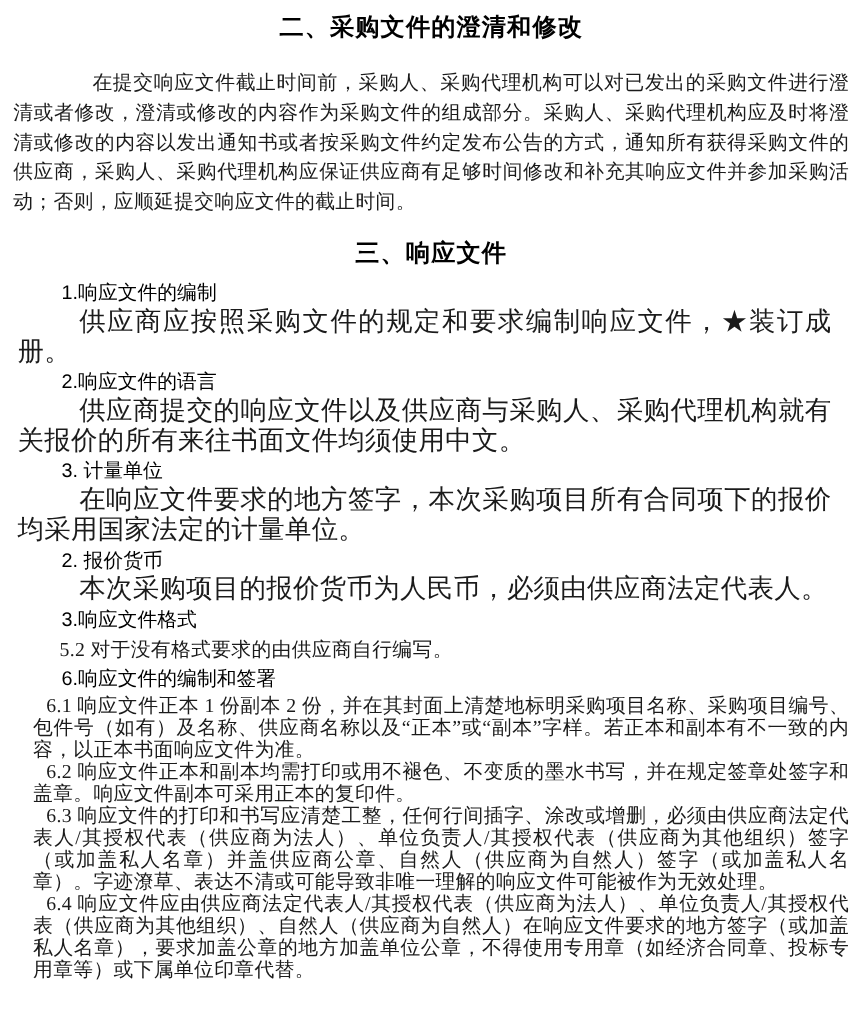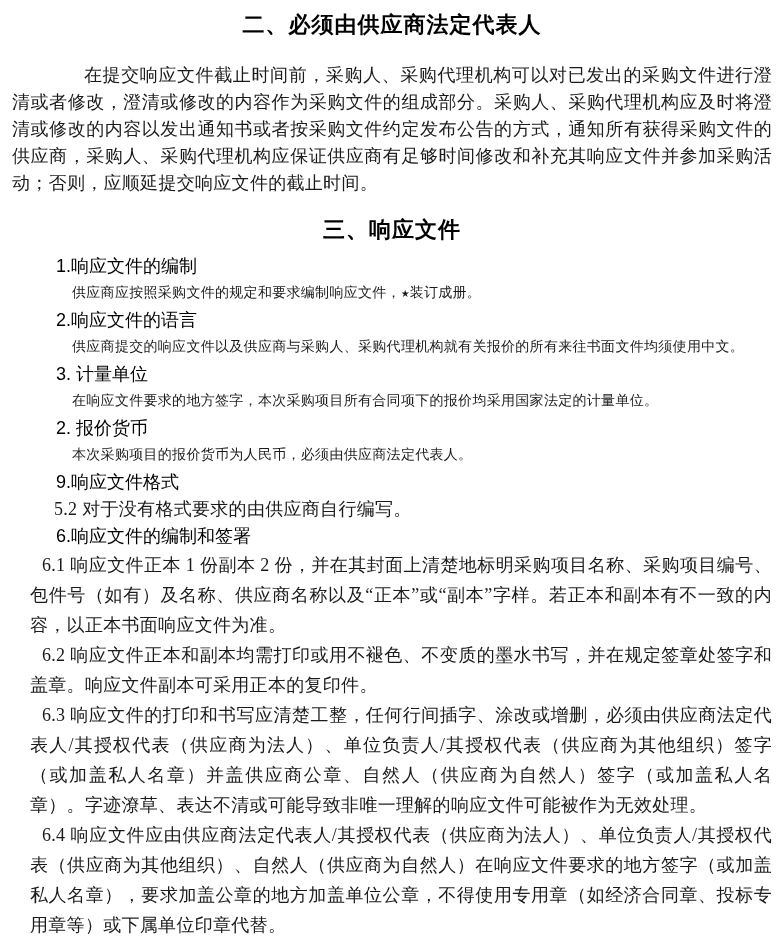--- a/index.html
+++ b/index.html
@@ -45,71 +45,70 @@
 
   .clause-heading {
     font-family: "Liberation Sans", "DejaVu Sans", sans-serif;
     font-weight: 400;
     font-size: 18px;
     line-height: 27px;
     color: #000000;
     margin: 0 0 0 44px;
   }
   .clause-body {
-    font-size: 14px;
+    font-size: 24px;
     line-height: 27px;
     text-align: justify;
     margin: 0 16px 0 4px;
     text-indent: 56px;
     letter-spacing: 0.3px;
-    font-family: Liberation Mono, monospace;
   }
   .subclause {
     font-size: 18px;
-    line-height: 30px;
+    line-height: 20px;
     text-align: justify;
     margin: 0 0 0 18px;
     text-indent: 12px;
     letter-spacing: 0.3px;
   }
   .subclause-short {
     font-size: 18px;
     line-height: 27px;
     margin: 0 0 0 30px;
     text-indent: 12px;
     letter-spacing: 0.3px;
   }
   p { padding: 0; }
 </style>
 </head>
 <body>
 
 <div class="page">
 
-  <div class="doc-title title-clarification">二、必须由供应商法定代表人</div>
+  <div class="doc-title title-clarification">二、采购文件的澄清和修改</div>
 
   <p class="intro-paragraph">在提交响应文件截止时间前，采购人、采购代理机构可以对已发出的采购文件进行澄清或者修改，澄清或修改的内容作为采购文件的组成部分。采购人、采购代理机构应及时将澄清或修改的内容以发出通知书或者按采购文件约定发布公告的方式，通知所有获得采购文件的供应商，采购人、采购代理机构应保证供应商有足够时间修改和补充其响应文件并参加采购活动；否则，应顺延提交响应文件的截止时间。</p>
 
   <div class="doc-title title-response">三、响应文件</div>
 
   <div class="clauses">
 
     <div class="clause-heading">1.响应文件的编制</div>
     <p class="clause-body">供应商应按照采购文件的规定和要求编制响应文件，★装订成册。</p>
 
     <div class="clause-heading">2.响应文件的语言</div>
     <p class="clause-body">供应商提交的响应文件以及供应商与采购人、采购代理机构就有关报价的所有来往书面文件均须使用中文。</p>
 
     <div class="clause-heading">3. 计量单位</div>
     <p class="clause-body">在响应文件要求的地方签字，本次采购项目所有合同项下的报价均采用国家法定的计量单位。</p>
 
     <div class="clause-heading">2. 报价货币</div>
     <p class="clause-body">本次采购项目的报价货币为人民币，必须由供应商法定代表人。</p>
 
-    <div class="clause-heading">9.响应文件格式</div>
+    <div class="clause-heading">3.响应文件格式</div>
     <p class="subclause-short">5.2 对于没有格式要求的由供应商自行编写。</p>
 
     <div class="clause-heading">6.响应文件的编制和签署</div>
     <p class="subclause">6.1 响应文件正本 1 份副本 2 份，并在其封面上清楚地标明采购项目名称、采购项目编号、包件号（如有）及名称、供应商名称以及“正本”或“副本”字样。若正本和副本有不一致的内容，以正本书面响应文件为准。</p>
     <p class="subclause">6.2 响应文件正本和副本均需打印或用不褪色、不变质的墨水书写，并在规定签章处签字和盖章。响应文件副本可采用正本的复印件。</p>
     <p class="subclause">6.3 响应文件的打印和书写应清楚工整，任何行间插字、涂改或增删，必须由供应商法定代表人/其授权代表（供应商为法人）、单位负责人/其授权代表（供应商为其他组织）签字（或加盖私人名章）并盖供应商公章、自然人（供应商为自然人）签字（或加盖私人名章）。字迹潦草、表达不清或可能导致非唯一理解的响应文件可能被作为无效处理。</p>
     <p class="subclause">6.4 响应文件应由供应商法定代表人/其授权代表（供应商为法人）、单位负责人/其授权代表（供应商为其他组织）、自然人（供应商为自然人）在响应文件要求的地方签字（或加盖私人名章），要求加盖公章的地方加盖单位公章，不得使用专用章（如经济合同章、投标专用章等）或下属单位印章代替。</p>
 
   </div>
 </div>

